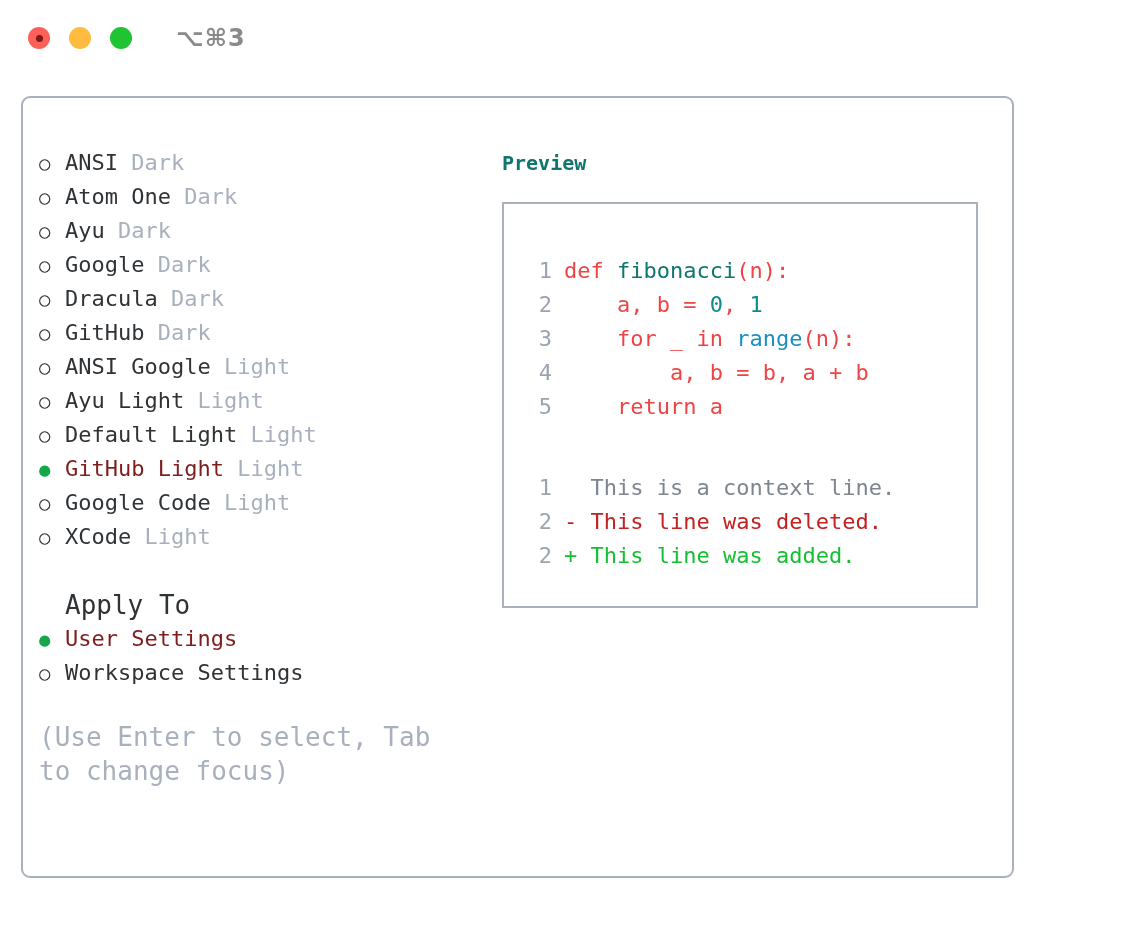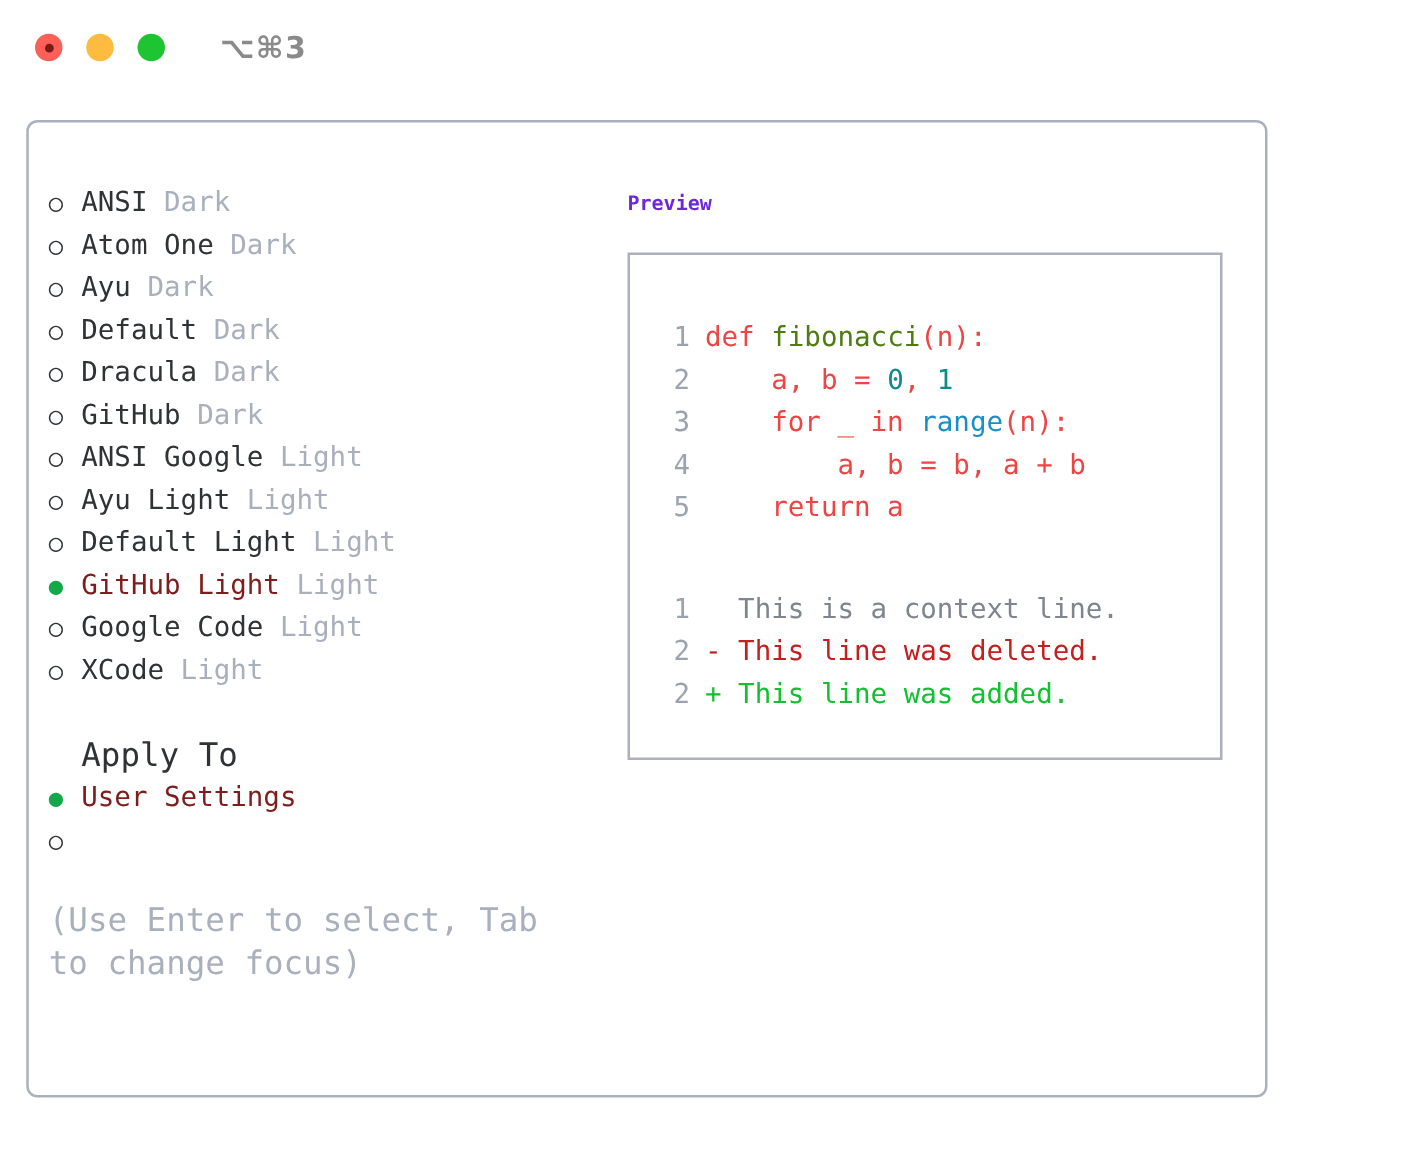--- a/index.html
+++ b/index.html
@@ -141,23 +141,23 @@
   }
 
   
   .right-col {
     position: absolute;
     left: 479px;
     top: 48px;
     width: 490px;
   }
   .preview-title {
-    font-size: 16px;
+    font-size: 20px;
     font-weight: bold;
-    color: #6d28d9;
+    color: #0f766e;
     line-height: 34px;
   }
   .preview-box {
     margin-top: 22px;
     width: 476px;
     height: 406px;
     border: 2px solid #aab1bd;
     box-sizing: border-box;
     background: #ffffff;
     padding: 50px 0 0 18px;
@@ -171,21 +171,21 @@
   }
   .lineno {
     width: 30px;
     flex: 0 0 30px;
     text-align: right;
     color: #9aa3b0;
     margin-right: 12px;
   }
   .code-text { color: #ef4444; text-align: right; }
 
-  .tok-fn     { color: #4d7c0f; }
+  .tok-fn     { color: #0f766e; }
   .tok-num    { color: #0d8a8a; }
   .tok-call   { color: #1a8fc4; }
 
   .blank-line { height: 34px; }
 
   .diff-ctx { color: #7d858e; margin-top: 13px; }
   .diff-del { color: #c32020; }
   .diff-add { color: #14c031; }
 </style>
 </head>
@@ -205,37 +205,37 @@
   <div class="panel">
     <div class="panel-inner">
 
       <div class="left-col">
 
 
         <div id="theme-list">
             <div class="opt-row"><span class="bullet">○</span><span class="opt-label">ANSI</span><span class="opt-suffix"> Dark</span></div>
             <div class="opt-row"><span class="bullet">○</span><span class="opt-label">Atom One</span><span class="opt-suffix"> Dark</span></div>
             <div class="opt-row"><span class="bullet">○</span><span class="opt-label">Ayu</span><span class="opt-suffix"> Dark</span></div>
-            <div class="opt-row"><span class="bullet">○</span><span class="opt-label">Default</span><span class="opt-suffix"> Dark</span></div>
+            <div class="opt-row"><span class="bullet">○</span><span class="opt-label">Google</span><span class="opt-suffix"> Dark</span></div>
             <div class="opt-row"><span class="bullet">○</span><span class="opt-label">Dracula</span><span class="opt-suffix"> Dark</span></div>
             <div class="opt-row"><span class="bullet">○</span><span class="opt-label">GitHub</span><span class="opt-suffix"> Dark</span></div>
             <div class="opt-row"><span class="bullet">○</span><span class="opt-label">ANSI Google</span><span class="opt-suffix"> Light</span></div>
             <div class="opt-row"><span class="bullet">○</span><span class="opt-label">Ayu Light</span><span class="opt-suffix"> Light</span></div>
             <div class="opt-row"><span class="bullet">○</span><span class="opt-label">Default Light</span><span class="opt-suffix"> Light</span></div>
             <div class="opt-row selected"><span class="bullet on">●</span><span class="opt-label">GitHub Light</span><span class="opt-suffix"> Light</span></div>
             <div class="opt-row"><span class="bullet">○</span><span class="opt-label">Google Code</span><span class="opt-suffix"> Light</span></div>
             <div class="opt-row"><span class="bullet">○</span><span class="opt-label">XCode</span><span class="opt-suffix"> Light</span></div>
           </div>
 
         <div class="group-gap"></div>
 
         <div class="plain-head">Apply To</div>
         <div id="apply-list">
             <div class="opt-row selected"><span class="bullet on">●</span><span class="opt-label">User Settings</span></div>
-            <div class="opt-row"><span class="bullet">○</span></div>
+            <div class="opt-row"><span class="bullet">○</span><span class="opt-label">Workspace Settings</span></div>
           </div>
 
         <div class="hint">(Use Enter to select, Tab to change focus)</div>
       </div>
 
       <div class="right-col">
         <div class="preview-title">Preview</div>
         <div class="preview-box">
           <div id="code-block">
               <div class="code-line"><span class="lineno">1</span><span><span class="code-text">def </span><span class="tok-fn">fibonacci</span><span class="code-text">(n):</span></span></div>

